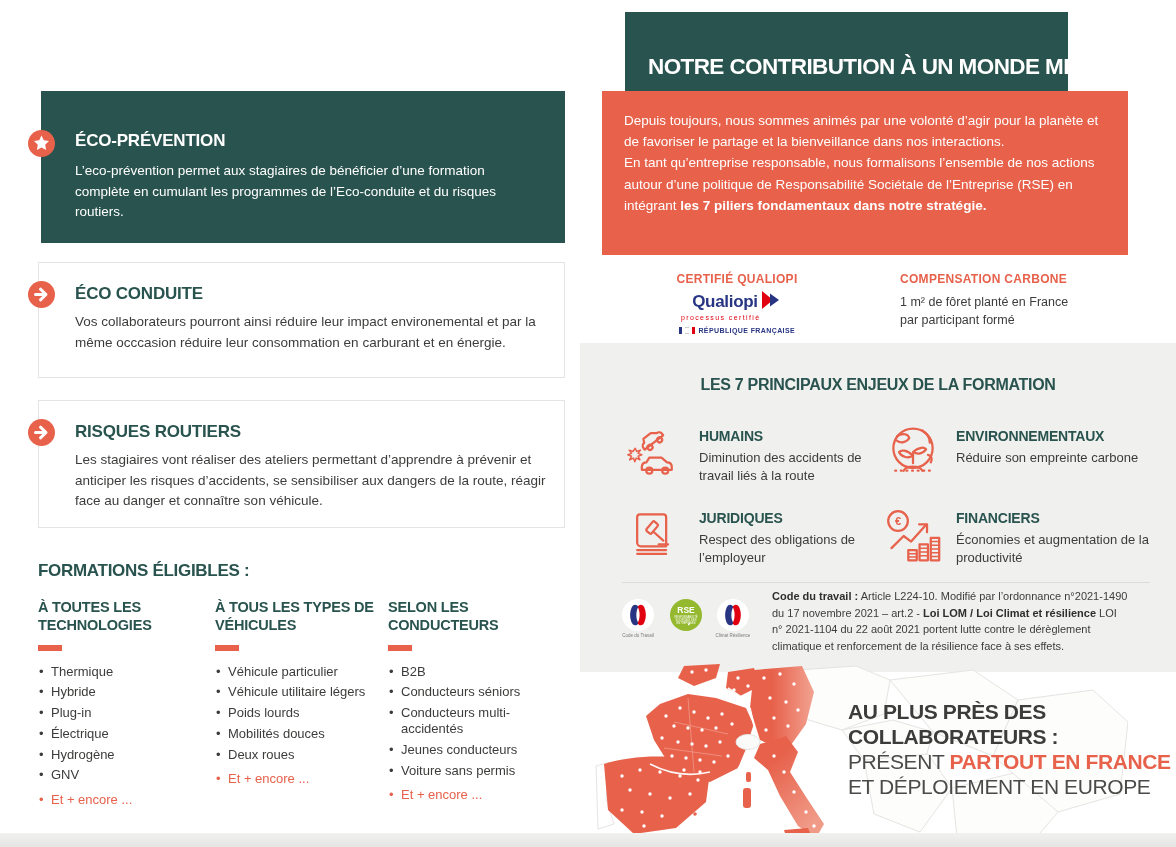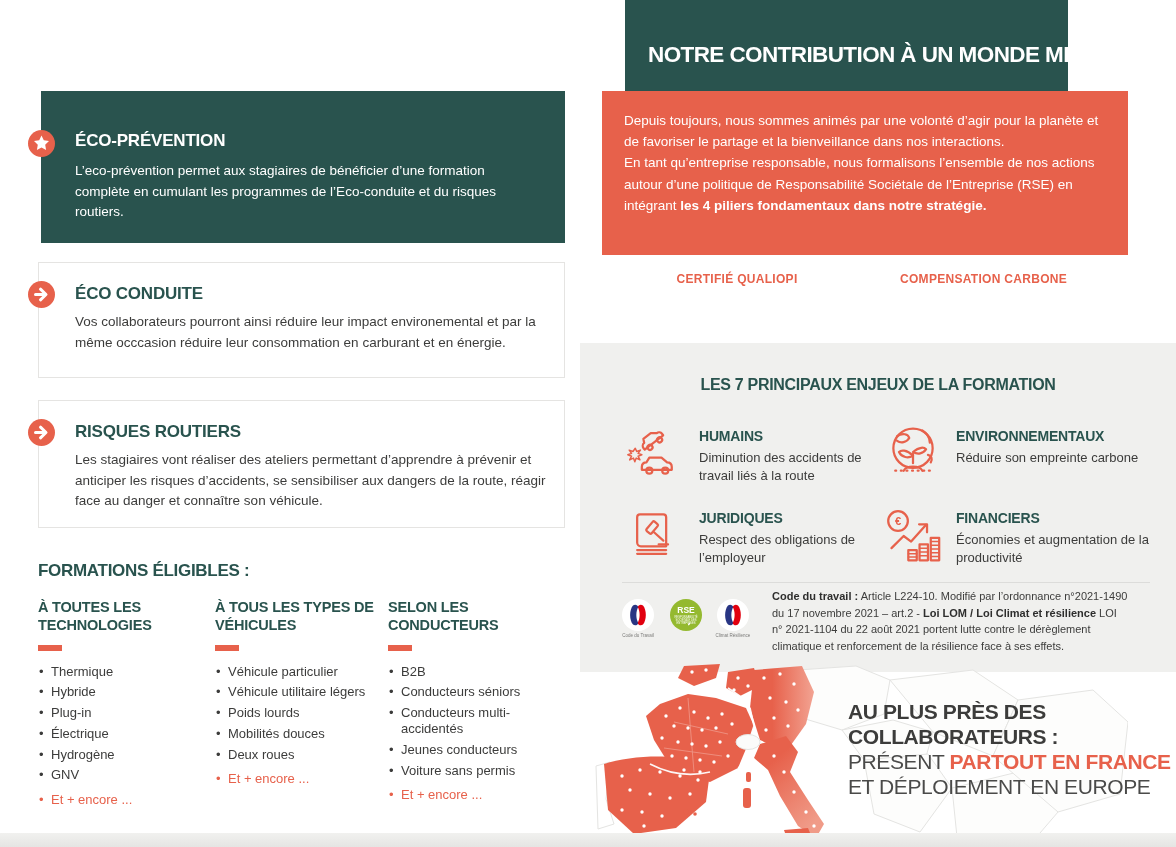--- a/index.html
+++ b/index.html
@@ -13,21 +13,21 @@
     --border:#E5E4E2;
   }
   *{box-sizing:border-box;}
   html,body{margin:0;padding:0;background:#fff;}
   body{font-family:"Liberation Sans", sans-serif;color:var(--txt);}
   .page{position:relative;width:1176px;height:847px;background:#fff;overflow:hidden;}
   .abs{position:absolute;}
 
   
   .hdr-left{left:0;top:0;width:545px;height:109px;background:var(--coral);}
-  .hdr-right{left:625px;top:0;width:443px;height:108px;background:var(--teal);}
+  .hdr-right{left:625px;top:12px;width:443px;height:108px;background:var(--teal);}
   .hdr-title{position:absolute;left:43px;top:42px;margin:0;font-size:22.5px;font-weight:700;
     color:#fff;letter-spacing:-0.6px;white-space:nowrap;}
   .hdr-right .hdr-title{left:23px;}
 
   
   .card{position:absolute;}
   .card-teal{left:41px;top:91px;width:524px;height:152px;background:var(--teal);}
   .card-w1{left:38px;top:262px;width:527px;height:116px;background:#fff;border:1px solid var(--border);}
   .card-w2{left:38px;top:400px;width:527px;height:128px;background:#fff;border:1px solid var(--border);}
   .badge-ic{position:absolute;width:27px;height:27px;}
@@ -173,29 +173,51 @@
     </ul>
   </div>
 
   <div class="abs hdr-right">
     <h1 class="hdr-title">NOTRE CONTRIBUTION À UN MONDE MEILLEUR</h1>
   </div>
 
   <div class="abs intro-box"></div>
   <p class="abs intro">
     <span>Depuis toujours, nous sommes animés par une volonté d’agir pour la planète et de favoriser le partage et la bienveillance dans nos interactions.</span><br>
-    <span>En tant qu’entreprise responsable, nous formalisons l’ensemble de nos actions autour d’une politique de Responsabilité Sociétale de l’Entreprise (RSE) en intégrant </span><strong>les 4 piliers fondamentaux dans notre stratégie.</strong>
+    <span>En tant qu’entreprise responsable, nous formalisons l’ensemble de nos actions autour d’une politique de Responsabilité Sociétale de l’Entreprise (RSE) en intégrant </span><strong>les 7 piliers fondamentaux dans notre stratégie.</strong>
   </p>
 
   <div class="abs cert-block">
     <p class="mini-title">CERTIFIÉ QUALIOPI</p>
+    <div class="qualiopi">
+      <div class="q-row">
+        <span class="q-name">Qualiopi</span>
+        <span>
+          <svg width="22" height="18" viewBox="0 0 22 18">
+            <path d="M2 0l11 9-11 9z" fill="#E1000F"></path>
+            <path d="M10 2.5L19 9l-9 6.5z" fill="#283583"></path>
+          </svg>
+        </span>
+      </div>
+      <div class="q-sub">processus certifié</div>
+      <div class="q-rf">
+        <span class="fl b"></span>
+          <span class="fl w"></span>
+          <span class="fl r"></span>
+        <span class="txt">RÉPUBLIQUE FRANÇAISE</span>
+      </div>
+    </div>
   </div>
 
   <div class="abs carb-block">
     <p class="mini-title">COMPENSATION CARBONE</p>
+    <p class="carb-text">
+      <span>1 m² de fôret planté en France</span><br>
+      <span>par participant formé</span>
+    </p>
   </div>
 
   <div class="abs gray-panel"></div>
   <h2 class="abs enjeux-title">LES 7 PRINCIPAUX ENJEUX DE LA FORMATION</h2>
 
   <span class="enj-icon" style="left:625px;top:421px;">
     <svg viewBox="0 0 62 62" width="58" height="62">
       <g stroke="#E7614B" stroke-width="2.4" fill="none" stroke-linecap="round" stroke-linejoin="round">
         <g transform="rotate(-38 27 15)">
           <path d="M14 20c0-2 1.5-4 4-4l2-4h10l5 4c2.5 0 4 2 4 4v2H14z"></path>

